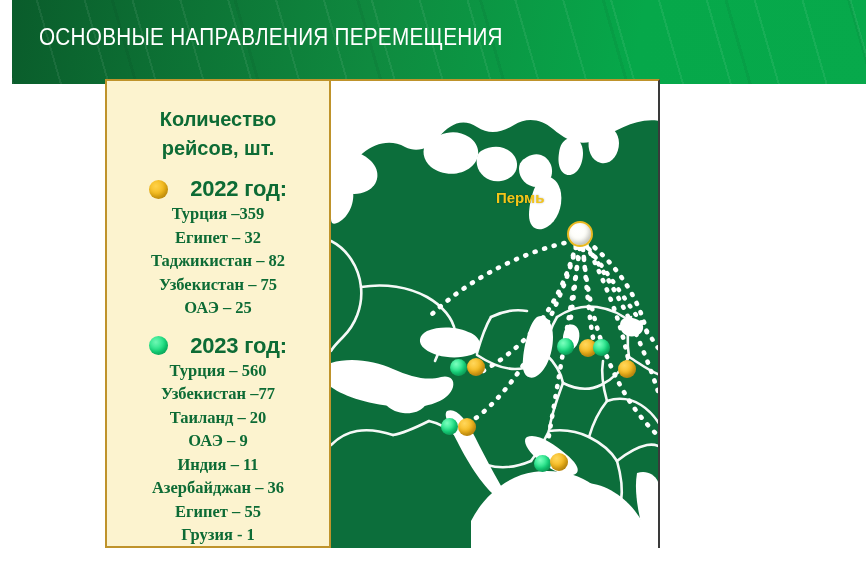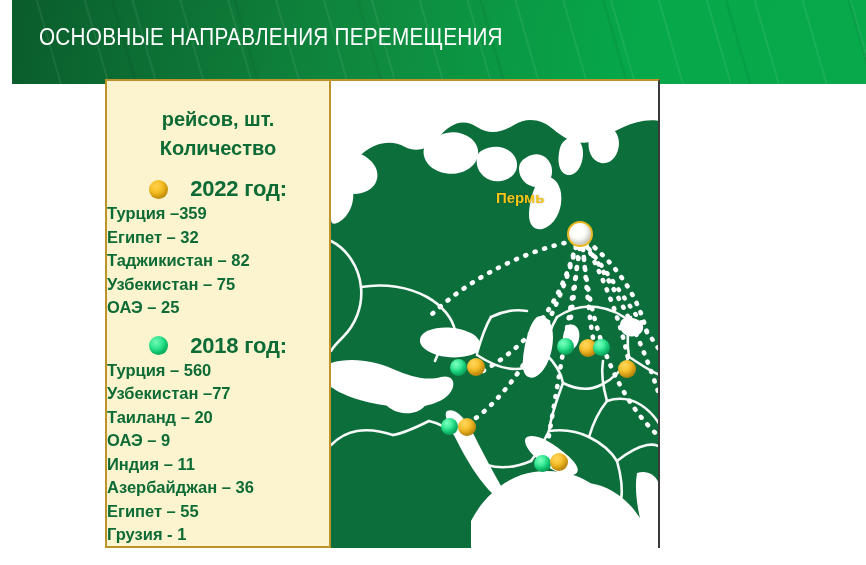--- a/index.html
+++ b/index.html
@@ -55,22 +55,22 @@
     margin-top:13px;
   }
   .year-bullet{
     width:19px; height:19px; border-radius:50%; flex:none;
     box-shadow:inset -2px -3px 4px rgba(0,0,0,0.18);
   }
   .bullet-2022{ background:radial-gradient(circle at 36% 32%,#FFD24A 0%,#F2B616 55%,#D8990A 100%); }
   .bullet-2023{ background:radial-gradient(circle at 36% 32%,#6FF7B4 0%,#16DE7E 55%,#05B45E 100%); }
   .year-label{ color:#0D6B35; font-size:22px; font-weight:bold; letter-spacing:-0.2px; }
   .country-row{
-    color:#0D6B35; font-size:16.5px; font-weight:bold; 
-    line-height:23.5px; white-space:nowrap;
+    color:#0D6B35; font-size:16.5px; font-weight:bold; text-align:center;
+    line-height:23.5px; white-space:nowrap;font-family:Liberation Serif, serif;
   }
 
   
   #map-panel{
     position:absolute; left:226px; top:0; width:329px; height:469px;
     background:#0C6E3B; overflow:hidden;
     border-top:2px solid #BF932B; border-right:2px solid #3A3A3A;
   }
   #map-svg{ position:absolute; left:0; top:0; width:329px; height:469px; display:block; }
   .city-label{
@@ -93,39 +93,39 @@
 
 <div id="header-banner">
   <div id="header-stripes"></div>
   <div id="header-stripes2"></div>
   <div id="header-title">ОСНОВНЫЕ НАПРАВЛЕНИЯ ПЕРЕМЕЩЕНИЯ</div>
 </div>
 
 <div id="content-frame">
 
   <div id="legend-panel">
+    <div class="legend-heading">Количество</div>
     <div class="legend-heading">рейсов, шт.</div>
-    <div class="legend-heading">Количество</div>
 
     <div class="year-block">
       <div class="year-row">
         <span class="year-bullet bullet-2022"></span>
         <span class="year-label">2022 год:</span>
       </div>
       <div class="country-row">Турция –359</div>
       <div class="country-row">Египет – 32</div>
       <div class="country-row">Таджикистан – 82</div>
       <div class="country-row">Узбекистан – 75</div>
       <div class="country-row">ОАЭ – 25</div>
     </div>
 
     <div class="year-block">
       <div class="year-row">
         <span class="year-bullet bullet-2023"></span>
-        <span class="year-label">2018 год:</span>
+        <span class="year-label">2023 год:</span>
       </div>
       <div class="country-row">Турция – 560</div>
       <div class="country-row">Узбекистан –77</div>
       <div class="country-row">Таиланд – 20</div>
       <div class="country-row">ОАЭ – 9</div>
       <div class="country-row">Индия – 11</div>
       <div class="country-row">Азербайджан – 36</div>
       <div class="country-row">Египет – 55</div>
       <div class="country-row">Грузия - 1</div>
     </div>

